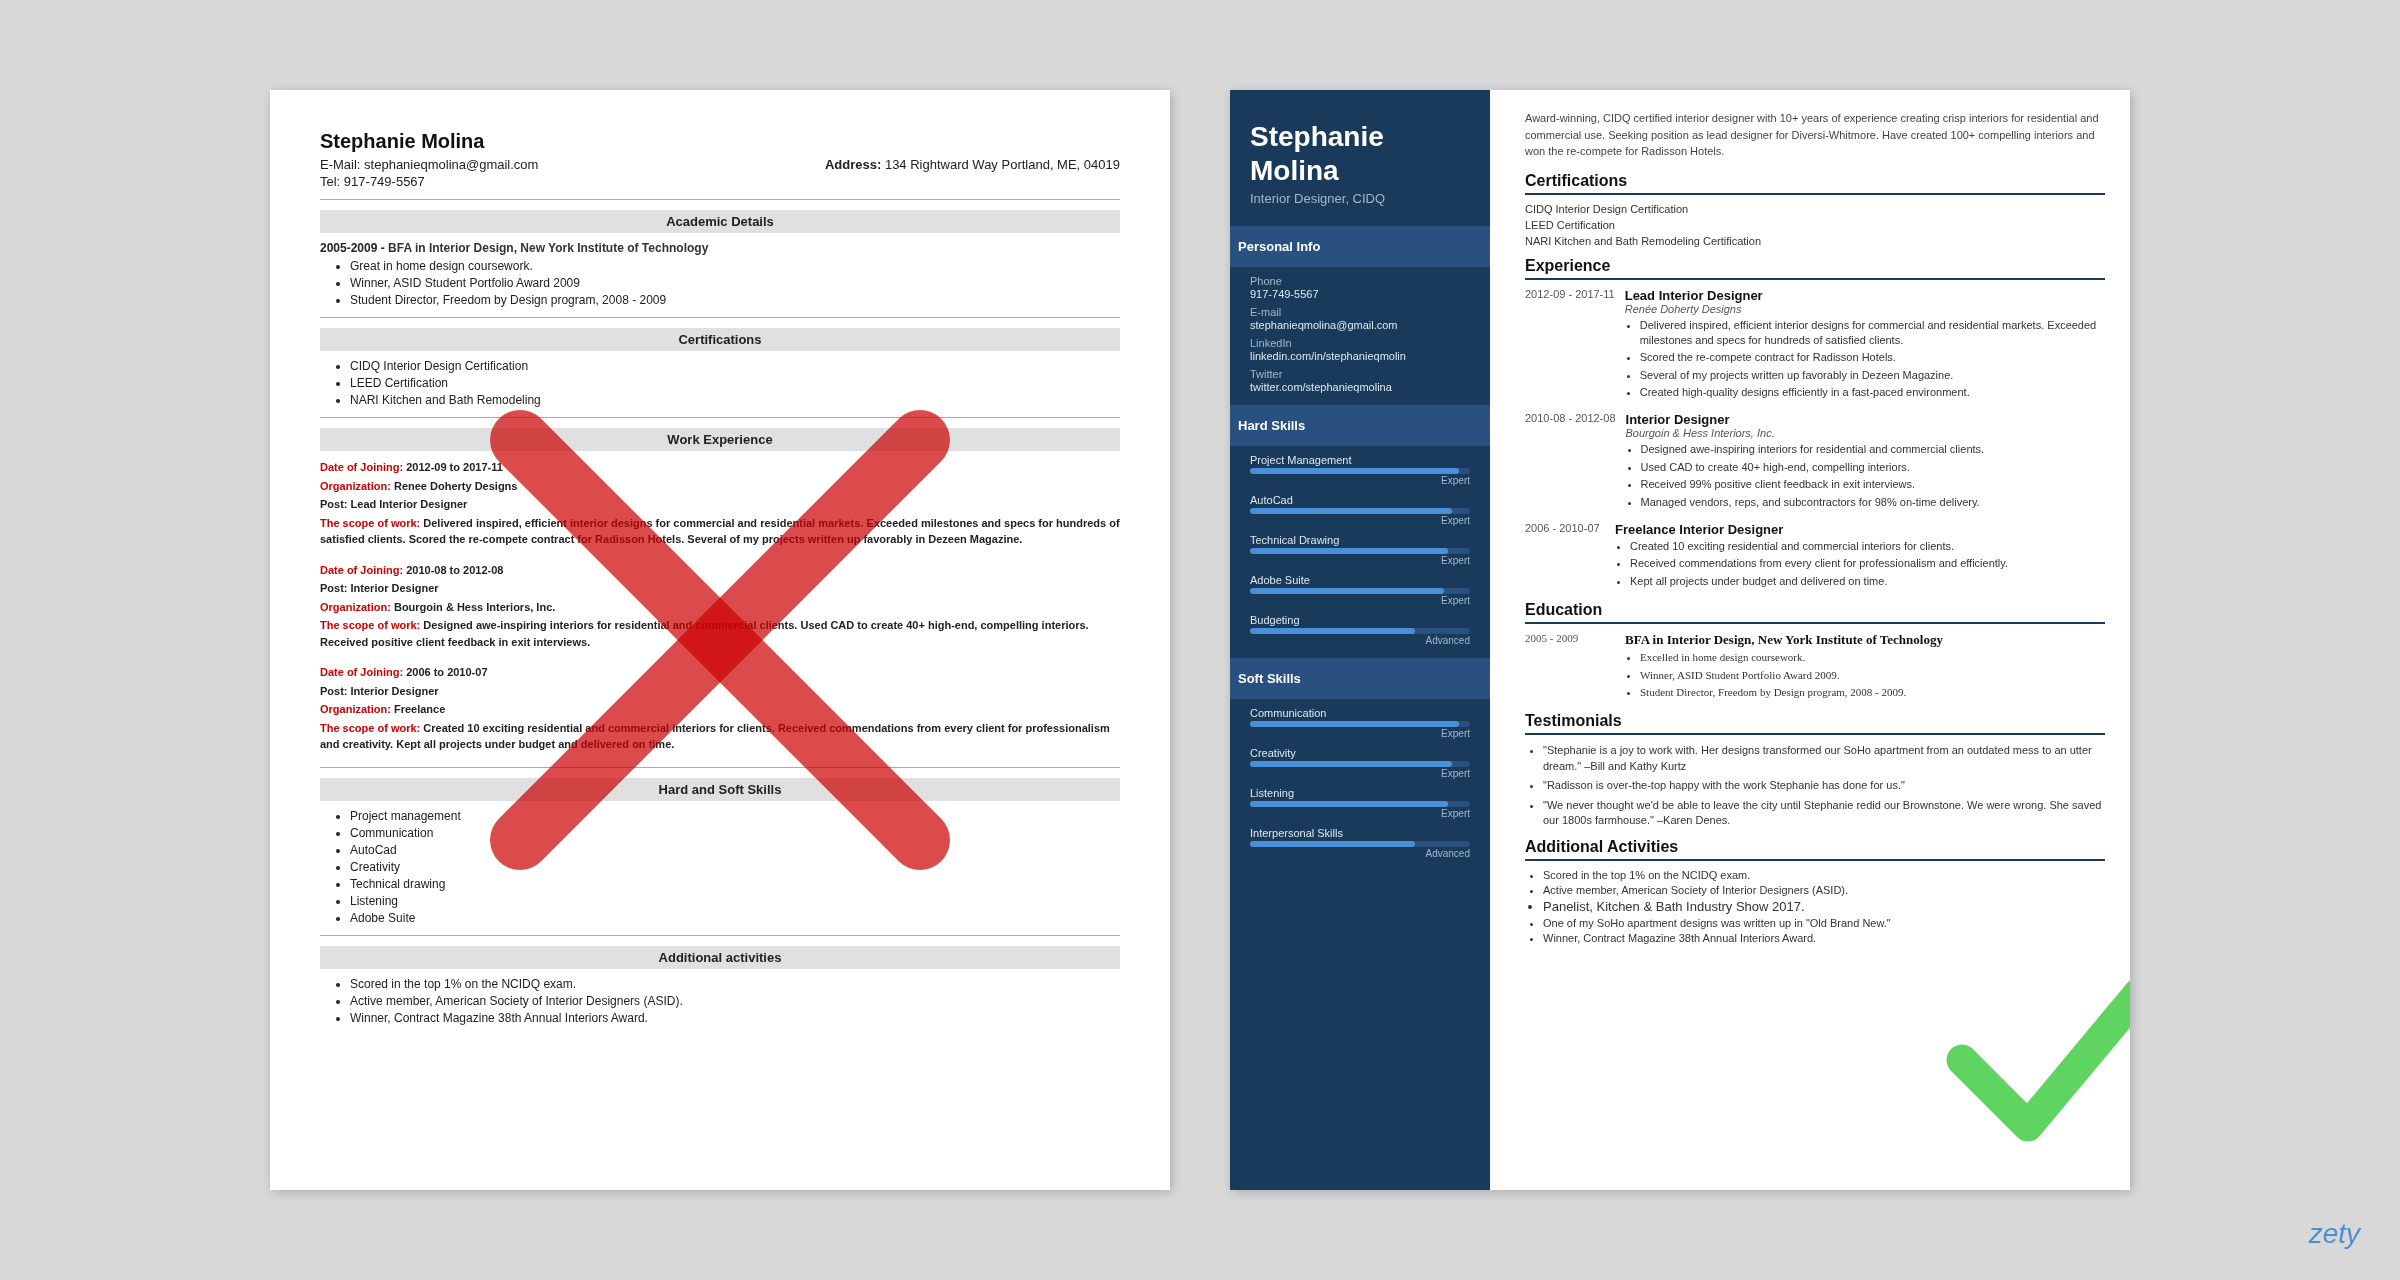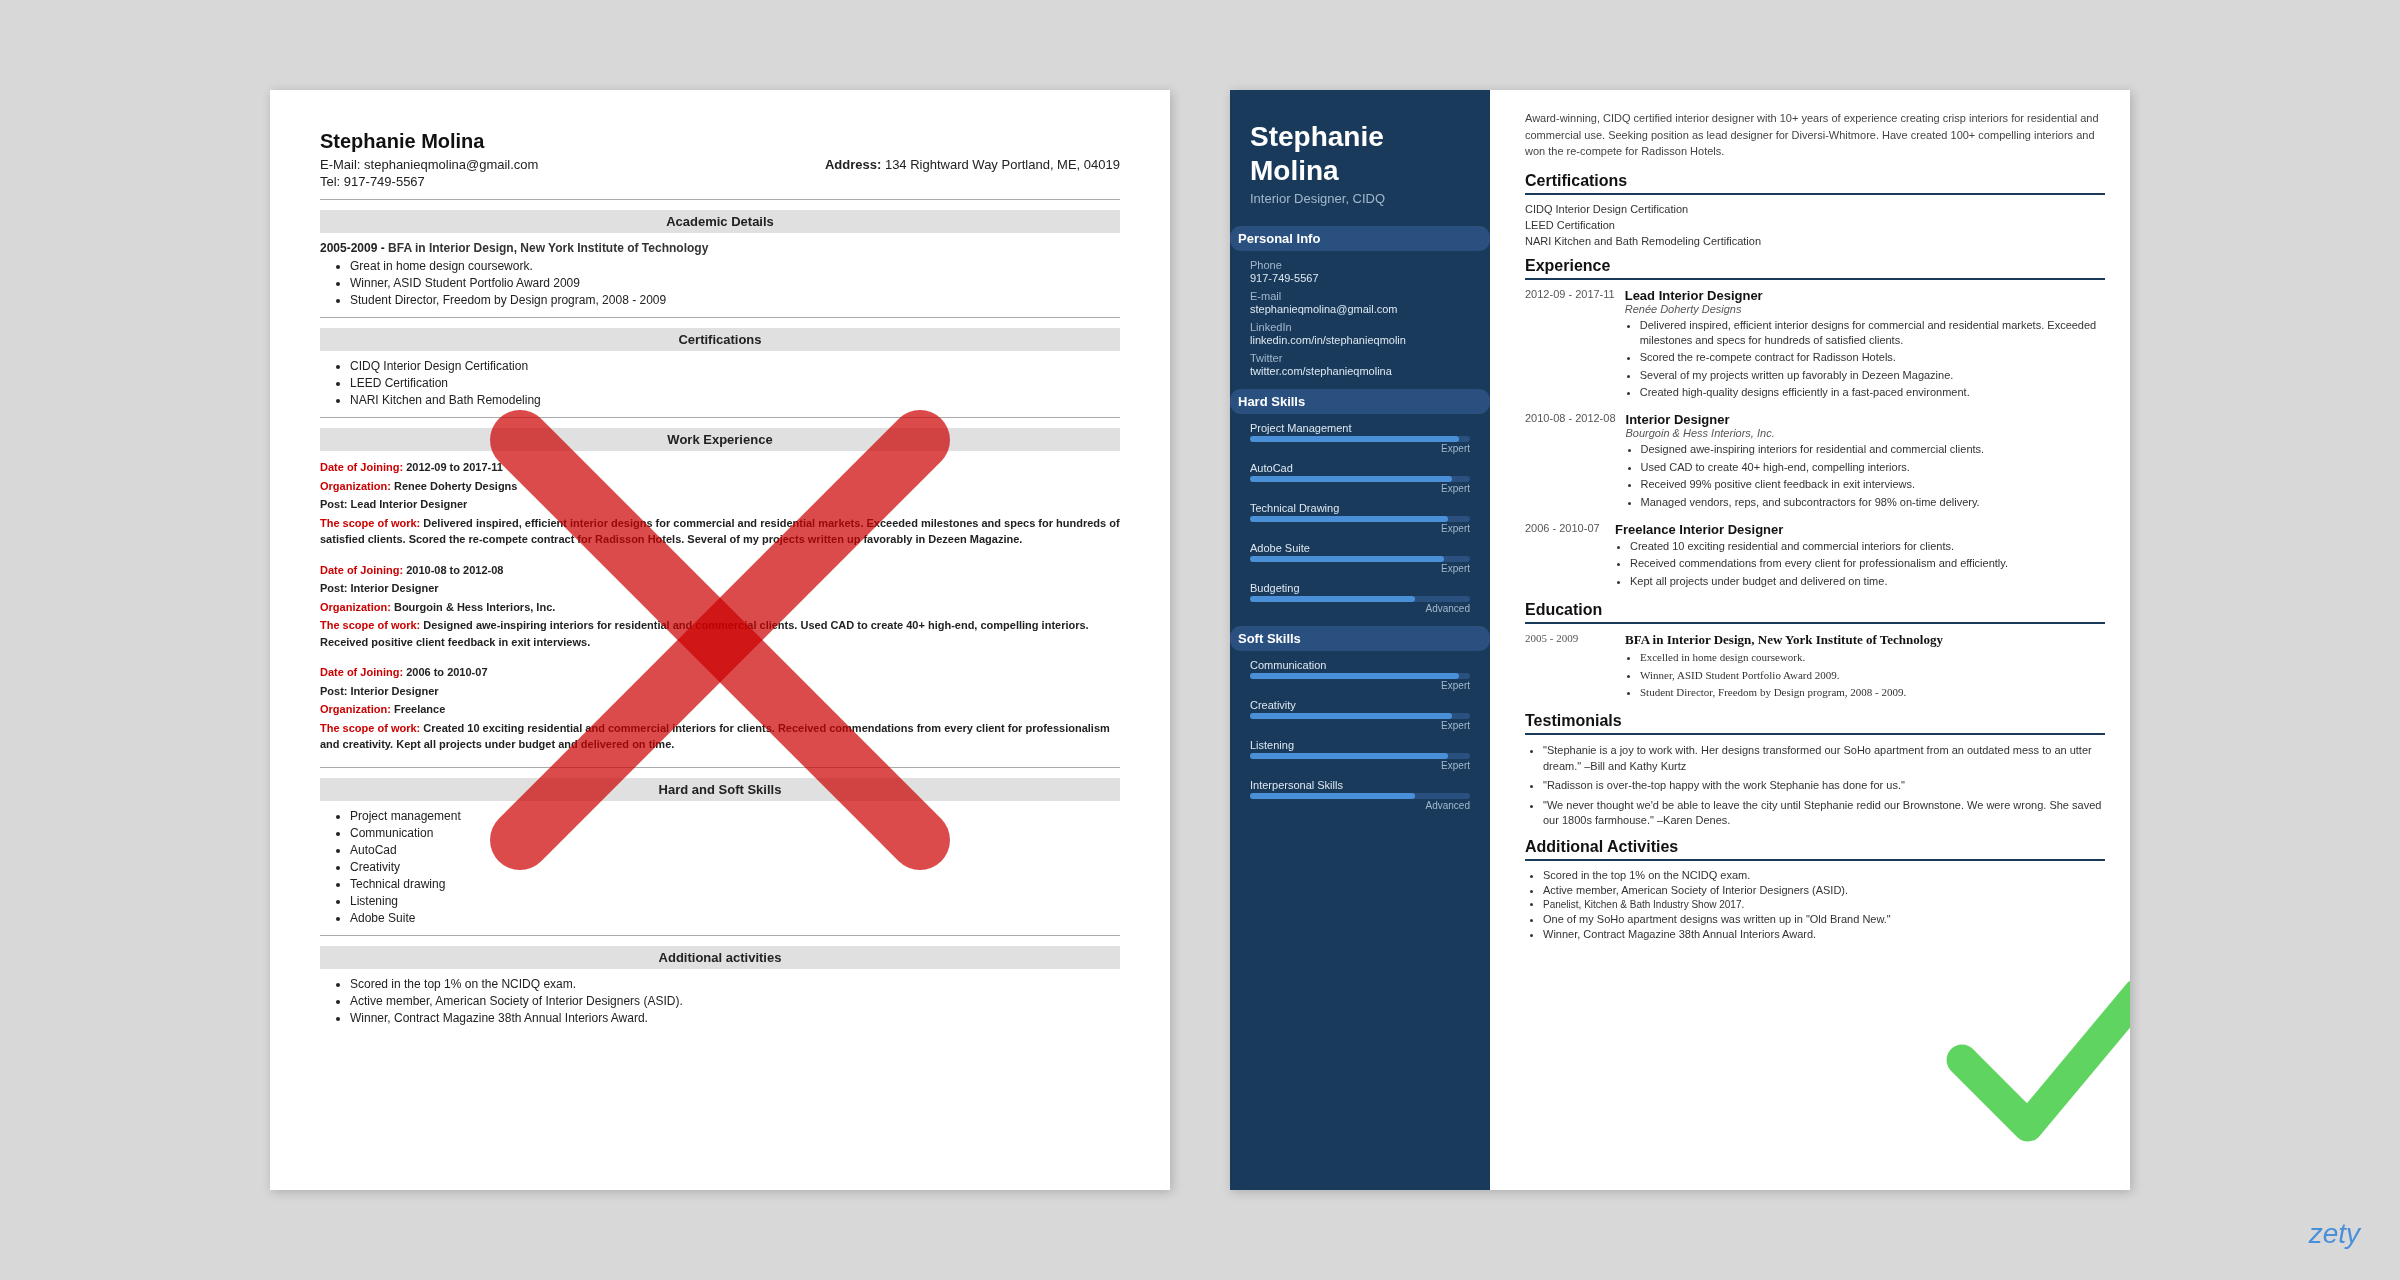--- a/index.html
+++ b/index.html
@@ -130,23 +130,22 @@
       font-size: 13px;
       color: #a0b8cc;
       margin-bottom: 20px;
     }
 
     .sidebar-section-title {
       font-size: 13px;
       font-weight: bold;
       color: white;
       background-color: #2a5080;
-      padding: 5px 8px;
+      padding: 13px 8px;
       margin: 12px -20px 8px -20px;
-      border-radius: 11px;
     }
 
     .sidebar-field-label {
       font-size: 11px;
       color: #a0b8cc;
       margin-bottom: 1px;
       margin-top: 6px;
     }
 
     .sidebar-field-value {
@@ -556,21 +555,21 @@
       <ul style="list-style:disc; padding-left:18px; margin-bottom:8px;" id="testimonials-container">
           <li style="font-size: 11px; color: rgb(51, 51, 51); margin-bottom: 4px; line-height: 1.4;">"Stephanie is a joy to work with. Her designs transformed our SoHo apartment from an outdated mess to an utter dream." –Bill and Kathy Kurtz</li>
           <li style="font-size: 11px; color: rgb(51, 51, 51); margin-bottom: 4px; line-height: 1.4;">"Radisson is over-the-top happy with the work Stephanie has done for us."</li>
           <li style="font-size: 11px; color: rgb(51, 51, 51); margin-bottom: 4px; line-height: 1.4;">"We never thought we'd be able to leave the city until Stephanie redid our Brownstone. We were wrong. She saved our 1800s farmhouse." –Karen Denes.</li>
         </ul>
 
       <div class="main-section-title">Additional Activities</div>
       <ul style="list-style:disc; padding-left:18px;" id="additional-container">
           <li style="font-size: 11px; color: rgb(51, 51, 51); margin-bottom: 3px;">Scored in the top 1% on the NCIDQ exam.</li>
           <li style="font-size: 11px; color: rgb(51, 51, 51); margin-bottom: 3px;">Active member, American Society of Interior Designers (ASID).</li>
-          <li style="font-size: 10px; color: rgb(51, 51, 51); margin-bottom: 3px;">Panelist, Kitchen &amp; Bath Industry Show 2017.</li>
+          <li style="font-size: 13px; color: rgb(51, 51, 51); margin-bottom: 3px;">Panelist, Kitchen &amp; Bath Industry Show 2017.</li>
           <li style="font-size: 11px; color: rgb(51, 51, 51); margin-bottom: 3px;">One of my SoHo apartment designs was written up in "Old Brand New."</li>
           <li style="font-size: 11px; color: rgb(51, 51, 51); margin-bottom: 3px;">Winner, Contract Magazine 38th Annual Interiors Award.</li>
         </ul>
     </div>
 
     <svg class="green-check" viewBox="0 0 200 200">
       <polyline points="20,100 80,160 180,40" stroke="#44cc44" stroke-width="28" fill="none" stroke-linecap="round" stroke-linejoin="round" opacity="0.85"></polyline>
     </svg>
   </div>
 

